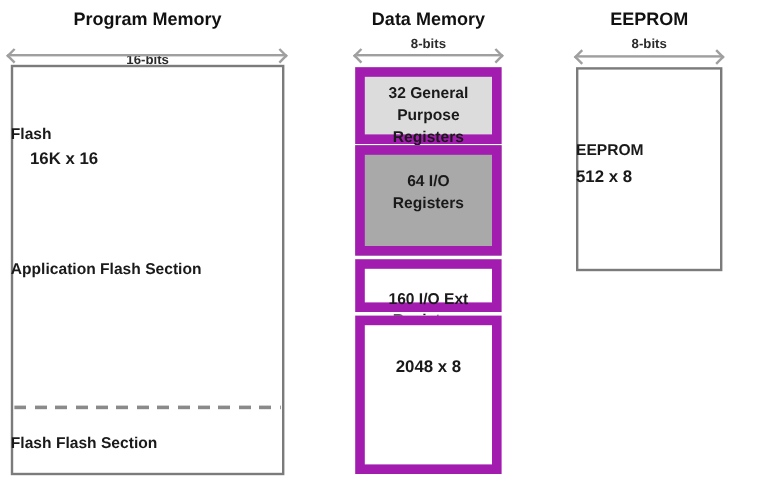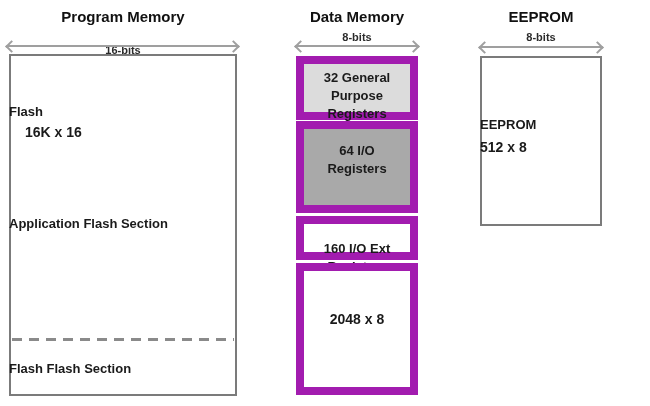--- a/index.html
+++ b/index.html
@@ -44,21 +44,21 @@
   .seg.fill-dark  { background:#a9a9a9; }
   .flabel {
     position:absolute; text-align:left; font-weight:bold;
     font-size:13px; color:#1a1a1a;
   }
   .flabel.size { font-size:14px; }
   .dashed-divider {
     position:absolute; height:3px;
     background:repeating-linear-gradient(90deg, #8a8a8a 0 10px, transparent 10px 17px);
   }
-  .seg .size-line { font-size:14px; margin-top:21px; }
+  .seg .size-line { font-size:14px; margin-top:7px; }
 </style>
 </head>
 <body>
 
 <div class="canvas">
 
   <div class="col-title" style="left:9px; top:8px; width:228px;">Program Memory</div>
 
   <div class="dim-label" style="left:9px; top:32px; width:228px;margin-top:12px;">16-bits</div>
 

